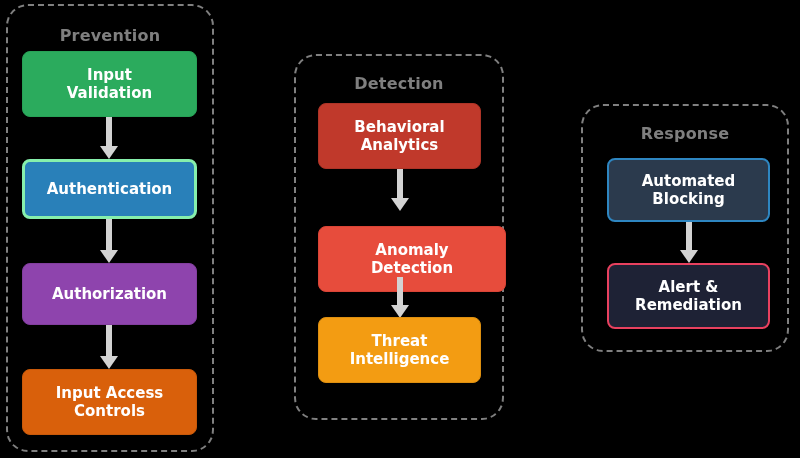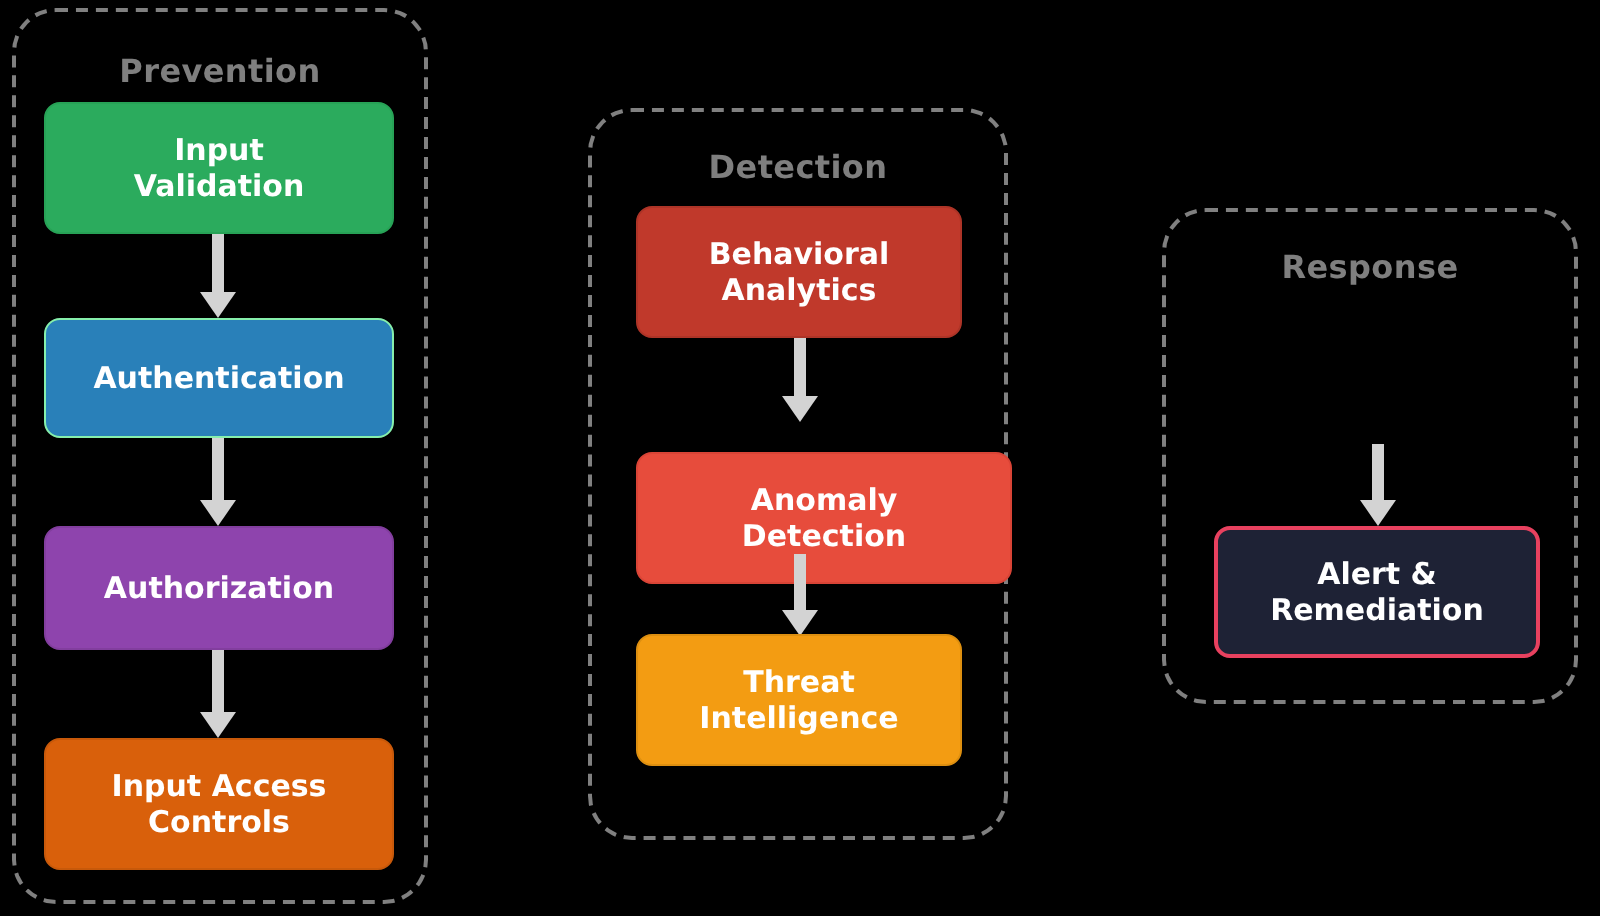--- a/index.html
+++ b/index.html
@@ -64,21 +64,21 @@
     font-size: 15px;
     line-height: 1.2;
     padding: 2px 6px;
     white-space: pre-line;
   }
 
   
   #node-input-validation   { left: 22px; top: 51px;  width: 175px; height: 66px;
                              background: #2bab5d; border: 1px solid #27a256; }
   #node-authentication     { left: 22px; top: 159px; width: 175px; height: 60px;
-                             background: #2980b9; border: 1px solid #86efac; }
+                             background: #2980b9; border: 3px solid #86efac; }
   #node-authorization      { left: 22px; top: 263px; width: 175px; height: 62px;
                              background: #8e44ad; border: 1px solid #823e9e; text-align: center; }
   #node-data-access        { left: 22px; top: 369px; width: 175px; height: 66px;
                              background: #d9600b; border: 1px solid #c8590a; }
 
   
   #node-behavioral         { left: 318px; top: 103px; width: 163px; height: 66px;
                              background: #c0392b; border: 1px solid #ad3427; }
   #node-anomaly            { left: 318px; top: 226px; width: 188px; height: 66px;
                              background: #e74c3c; border: 1px solid #d94436; }
@@ -191,20 +191,22 @@
     <div class="head"></div>
   </div>
 
   <div class="node" id="node-threat-intel">Threat
 Intelligence</div>
 
   <div class="group" id="group-response">
     <div class="group-label">Response</div>
   </div>
 
+  <div class="node" id="node-automated-blocking">Automated
+Blocking</div>
 
   <div class="arrow" id="arrow-ab-ar">
     <div class="shaft"></div>
     <div class="head"></div>
   </div>
 
   <div class="node" id="node-alert-remediation">Alert &amp;
 Remediation</div>
 
 </div>

